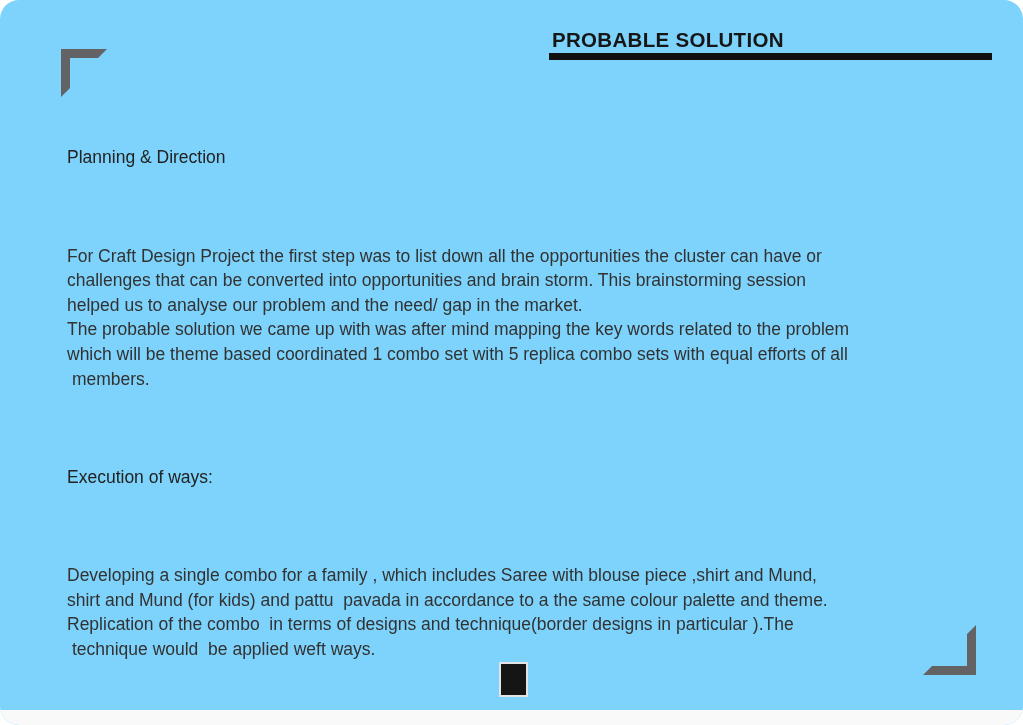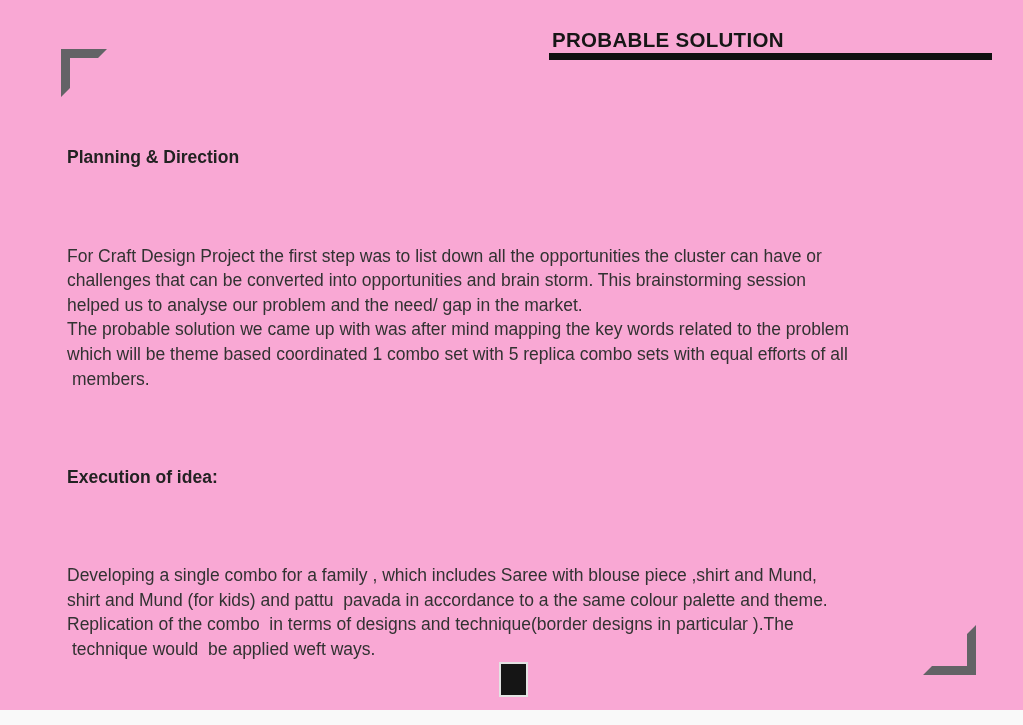--- a/index.html
+++ b/index.html
@@ -1,23 +1,24 @@
 <!DOCTYPE html>
 <html><head>
 <meta charset="utf-8">
 <style>
   * { margin: 0; padding: 0; box-sizing: border-box; }
   html, body { background: #ffffff; }
   .page {
     position: relative;
     width: 1023px;
     height: 725px;
-    background: #f9a8d4;
+    background: #7dd3fc;
     overflow: hidden;
     font-family: "Liberation Sans", sans-serif;
+    border-radius: 19px;
   }
   .page-title {
     position: absolute;
     left: 552px;
     top: 28px;
     font-size: 20.5px;
     font-weight: 700;
     letter-spacing: 0.3px;
     color: #161616;
     white-space: nowrap;
@@ -37,21 +38,21 @@
     left: 67px;
     top: 96px;
     width: 952px;
     font-size: 17.5px;
     line-height: 24.6px;
     color: #323232;
     white-space: pre-wrap;
   }
   .text-block p { white-space: pre-wrap; }
   .text-block p + p { margin-top: 24.6px; }
-  .section-heading { font-weight: 700; color: #222222; }
+  .section-heading { font-weight: 400; color: #222222; }
   .footer-marker {
     position: absolute;
     left: 499px;
     top: 662px;
     width: 29px;
     height: 35px;
     border: 2px solid #e3e3e3;
   }
   .bottom-strip {
     position: absolute;
@@ -75,21 +76,21 @@
   <div class="title-bar" style="background:#111111;"></div>
 
   <div class="text-block">
     <p class="section-heading">Planning &amp; Direction</p>
     <p>For Craft Design Project the first step was to list down all the opportunities the cluster can have or
 challenges that can be converted into opportunities and brain storm. This brainstorming session
 helped us to analyse our problem and the need/ gap in the market.
 The probable solution we came up with was after mind mapping the key words related to the problem
 which will be theme based coordinated 1 combo set with 5 replica combo sets with equal efforts of all
  members.</p>
-    <p class="section-heading">Execution of idea:</p>
+    <p class="section-heading">Execution of ways:</p>
     <p>Developing a single combo for a family , which includes Saree with blouse piece ,shirt and Mund,
 shirt and Mund (for kids) and pattu  pavada in accordance to a the same colour palette and theme.
 Replication of the combo  in terms of designs and technique(border designs in particular ).The
  technique would  be applied weft ways.</p>
   </div>
 
   <svg class="corner-bracket bracket-br" width="53" height="50" viewBox="0 0 53 50">
     <polygon points="53,0 53,50 0,50 9,41 44,41 44,9" fill="#636366"></polygon>
   </svg>
 

